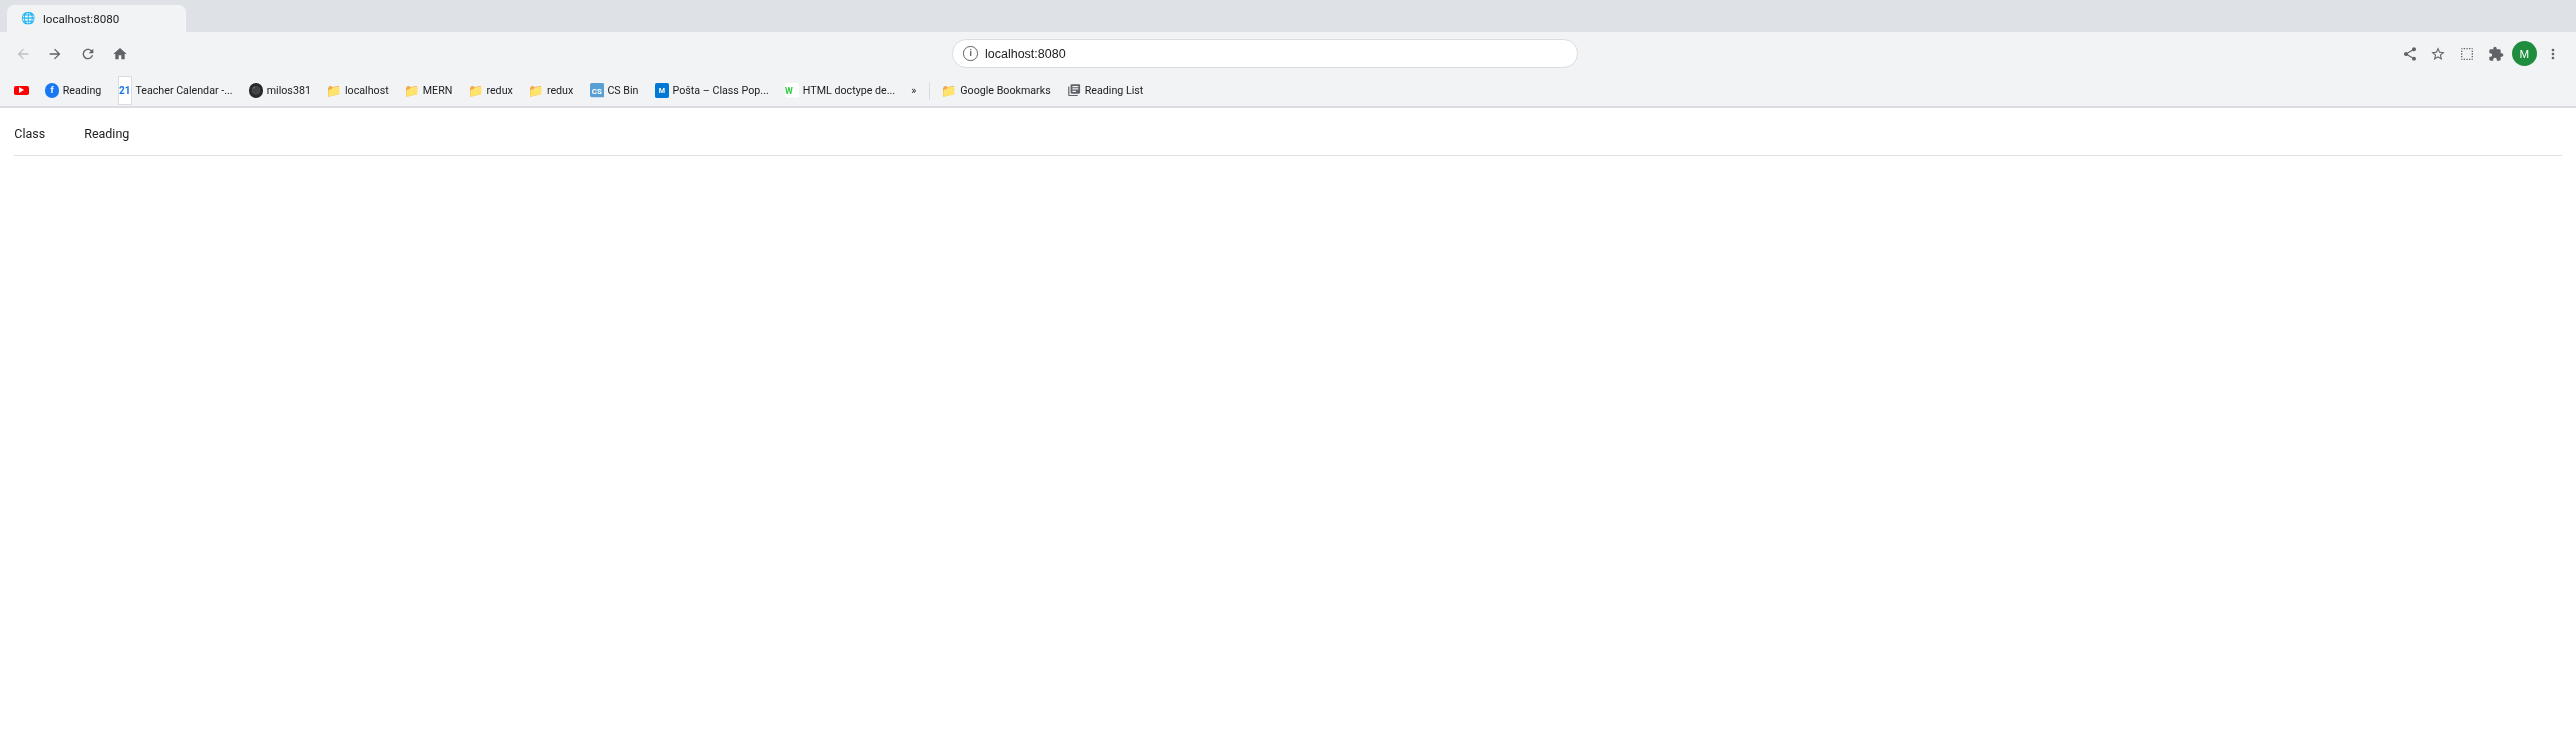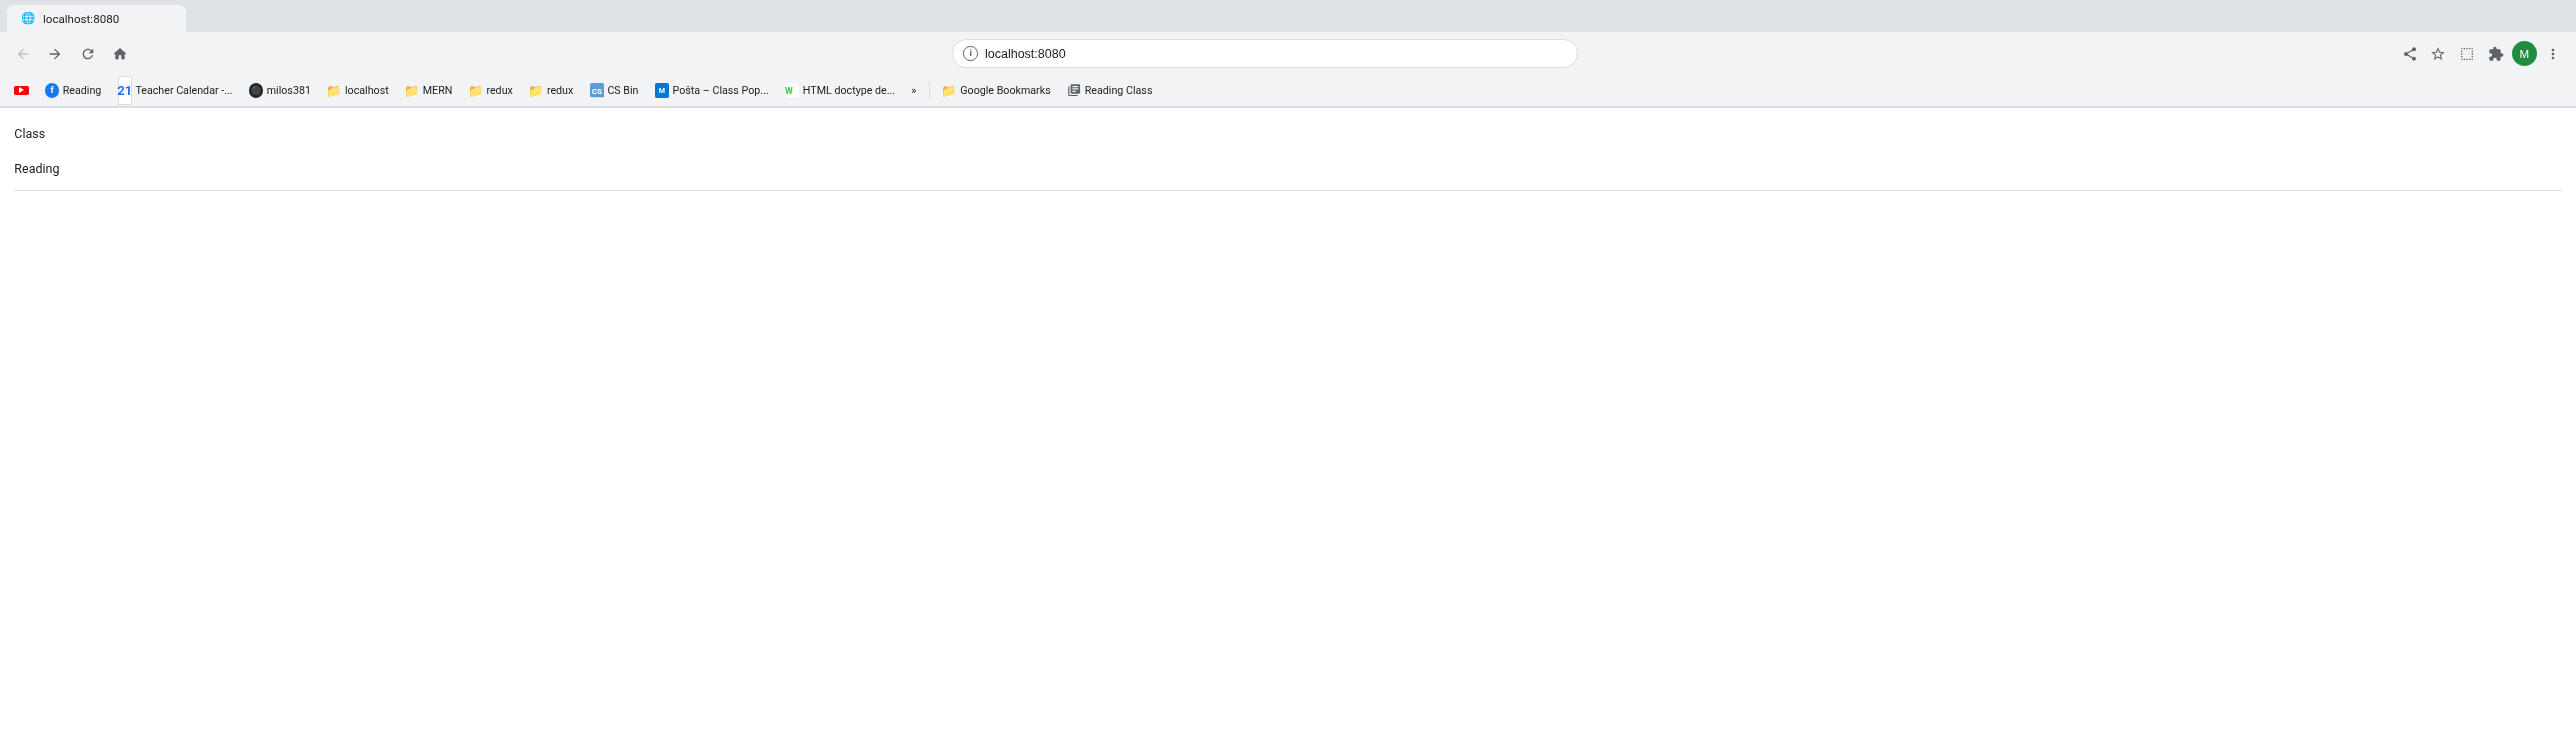--- a/index.html
+++ b/index.html
@@ -152,23 +152,22 @@
 
     
     .page-content {
       background: #fff;
       min-height: calc(100vh - 107px);
       padding: 18px 14.3px;
     }
 
     .nav-links {
       display: flex;
-      gap: 20px;
+      gap: 39px;
       margin-bottom: 14.3px;
-      flex-direction: column;
     }
 
     .nav-link {
       font-size: 12.5px;
       color: #202124;
       text-decoration: none;
       cursor: pointer;
     }
 
     .page-divider {
@@ -222,21 +221,21 @@
 
     .cal-icon {
       width: 14.3px;
       height: 29px;
       background: #fff;
       border: 1.3px solid #dadce0;
       border-radius: 0;
       display: flex;
       align-items: center;
       justify-content: center;
-      font-size: 13px;
+      font-size: 10px;
       color: #1a73e8;
       font-weight: bold;
     }
 
     .gh-icon {
       width: 14.3px;
       height: 14.3px;
       background: #24292e;
       border-radius: 50%;
       display: flex;
@@ -436,21 +435,21 @@
       <span class="bookmark-favicon folder-icon">📁</span>
       <span>Google Bookmarks</span>
     </a>
 
     <a class="bookmark-item">
       <span class="bookmark-favicon">
         <svg width="14.3" height="14.3" viewBox="0 0 24 24" fill="#5f6368">
           <path d="M4 6H2v14c0 1.1.9 2 2 2h14v-2H4V6zm16-4H8c-1.1 0-2 .9-2 2v12c0 1.1.9 2 2 2h12c1.1 0 2-.9 2-2V4c0-1.1-.9-2-2-2zm-1 9H9V9h10v2zm-4 4H9v-2h6v2zm4-8H9V5h10v2z"></path>
         </svg>
       </span>
-      <span>Reading Class</span>
+      <span>Reading List</span>
     </a>
 
   </div>
 </div>
 
 <div class="page-content">
   <div class="nav-links">
     <a class="nav-link">Class</a>
     <a class="nav-link">Reading</a>
   </div>

